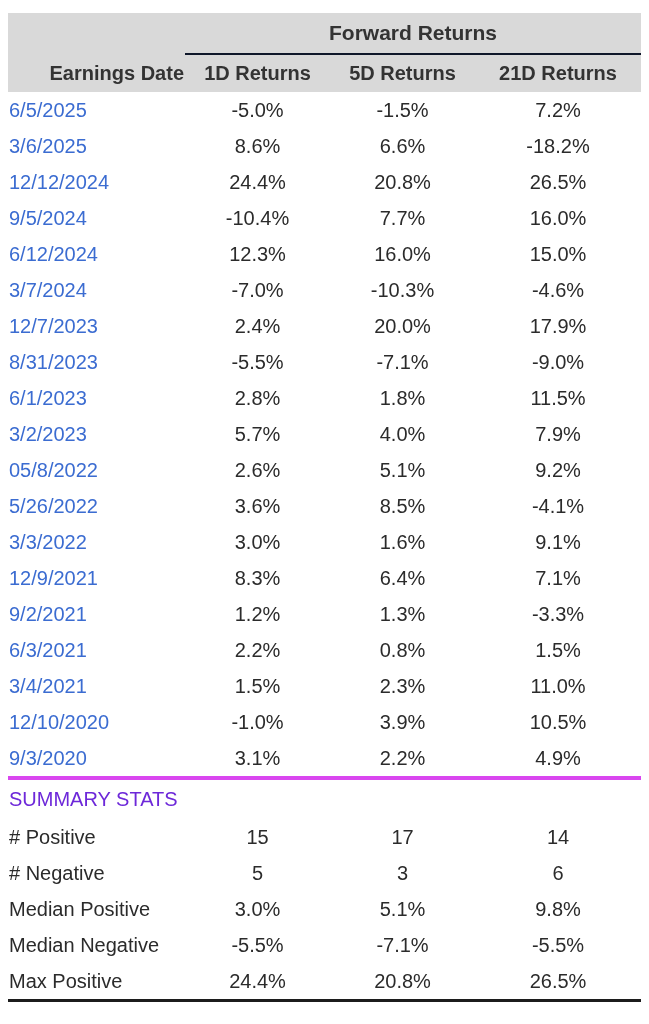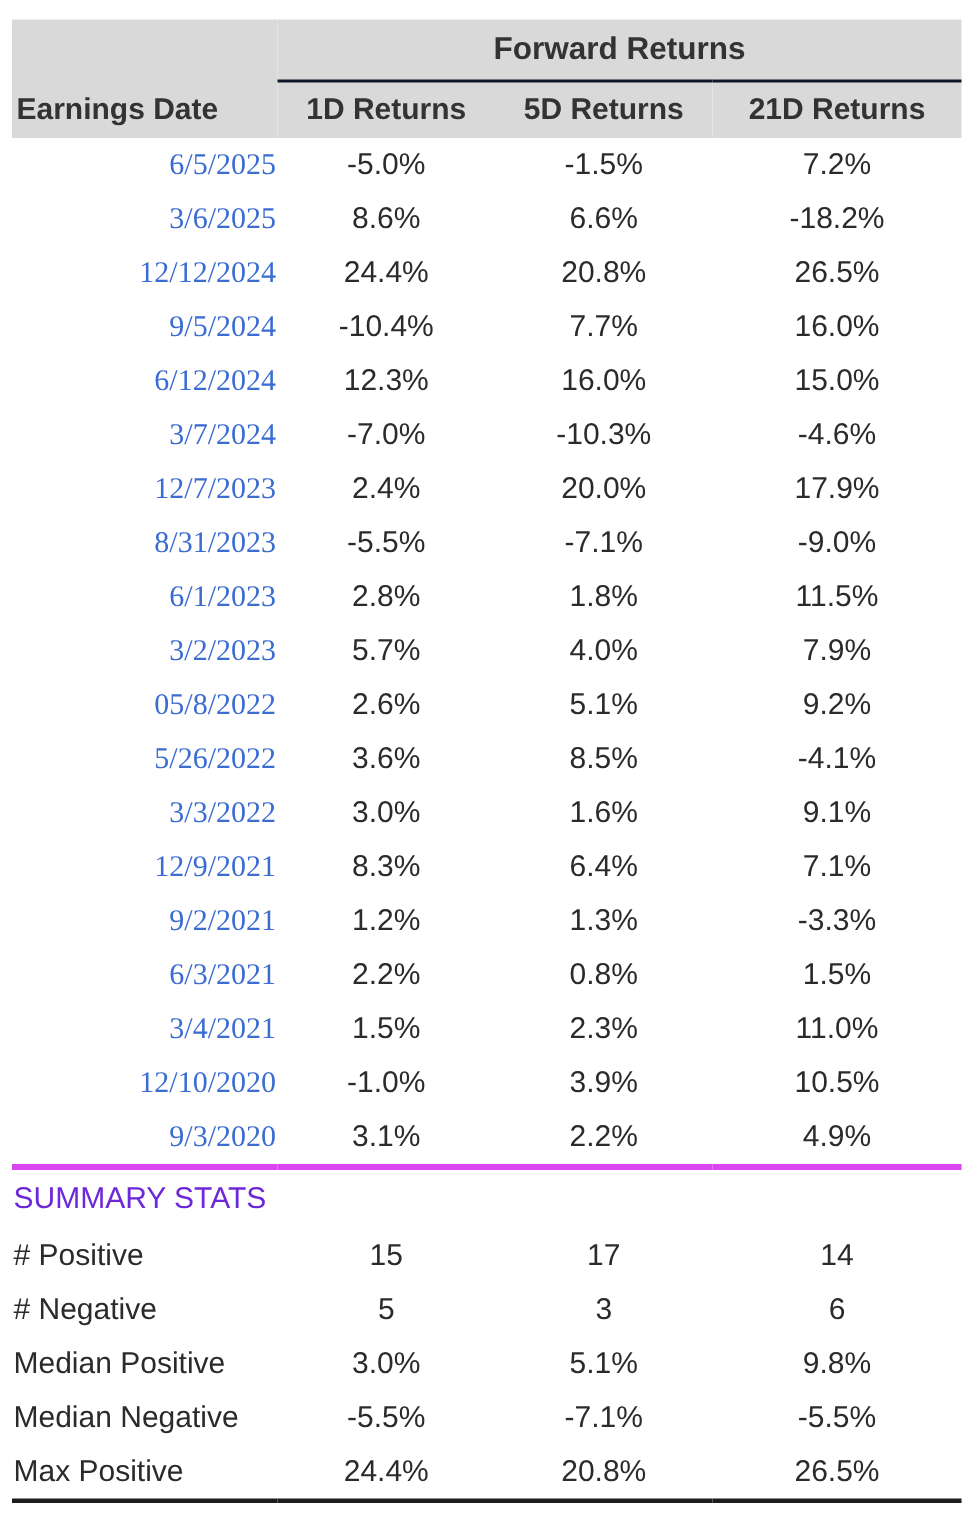--- a/index.html
+++ b/index.html
@@ -43,35 +43,34 @@
     border-bottom: 2px solid #0f172a;
     font-size: 21px;
     padding-bottom: 2px;
   }
   tr.col-header-row th {
     height: 35px;
     vertical-align: middle;
     font-size: 20px;
   }
   tr.col-header-row th:first-child {
-    text-align: left;
+    text-align: right;
     padding-left: 3px;
   }
   tr.col-header-row th:not(:first-child) {
     text-align: center;
   }
 
   tbody td {
     height: 34px;
     vertical-align: middle;
   }
   td.date-cell {
-    text-align: right;
+    text-align: left;
     padding-left: 1px;
-    font-family: Liberation Serif, serif;
   }
   td.date-cell a {
     color: #3b6cd1;
     text-decoration: none;
     cursor: pointer;
   }
   td.val-cell {
     text-align: center;
     color: #2b2b2b;
   }

